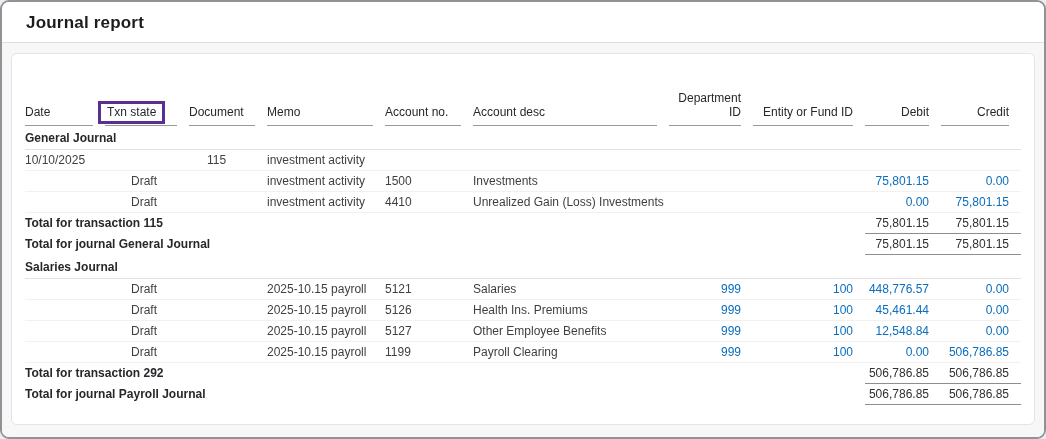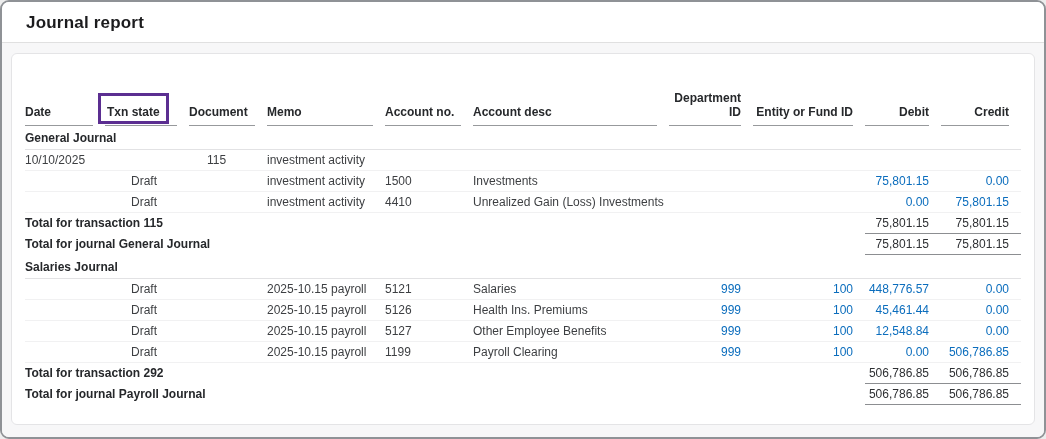--- a/index.html
+++ b/index.html
@@ -4,24 +4,24 @@
 <style>
   :root { --hl-border:#5b2e91; --amt-link:#0b6dbd; }
   html,body{margin:0;padding:0;}
   body{font-family:"Liberation Sans",sans-serif;background:#ededed;}
   .frame{position:relative;width:1046px;height:439px;background:#fff;border:2px solid #8f9296;border-radius:9px;overflow:hidden;box-sizing:border-box;}
   .topbar{height:41px;padding:11px 24px 0;border-bottom:1px solid #e0e0e0;background:#fff;box-sizing:border-box;}
   .title{font-size:17px;font-weight:700;color:#1c1c1e;letter-spacing:.2px;}
   .content{height:calc(100% - 41px);background:#f7f7f8;padding:10px 9px 12px;box-sizing:border-box;}
   .card{height:100%;background:#fff;border:1px solid #e4e4e6;border-radius:6px;padding:34px 13px 10px;box-sizing:border-box;}
   table{width:100%;border-collapse:collapse;table-layout:fixed;font-size:12px;color:#3d3f42;}
-  th{font-weight:700;color:#26282b;text-align:left;vertical-align:bottom;padding:0 12px 0 0;font-size:12px;}
+  th{font-weight:400;color:#26282b;text-align:left;vertical-align:bottom;padding:0 12px 0 0;font-size:12px;}
   th.align-right{text-align:right;}
   .th-inner{border-bottom:1px solid #97999c;padding:3px 0 6px;}
-  .hl-box{display:inline-block;border:3px solid var(--hl-border);padding:9px 6px 2px;margin:-4px -7px -5px -7px;background:transparent;}
+  .hl-box{display:inline-block;border:3px solid var(--hl-border);padding:1px 6px 2px;margin:-4px -7px -5px -7px;background:transparent;}
   td{padding:3px 12px 3px 0;border-bottom:1px solid #f1f1f2;line-height:14px;overflow:hidden;white-space:nowrap;}
   td.align-right{text-align:right;}
   .amt{color:var(--amt-link);cursor:pointer;}
   .indent{padding-left:26px;}
   .doc-indent{padding-left:18px;}
   .section-cell{font-weight:700;color:#26282b;border-bottom:1px solid #e2e2e4;padding-top:5px;padding-bottom:4px;}
   .row-total td{border-bottom:none;margin-top:44px;}
   .total-label{font-weight:700;color:#26282b;}
   .total-amt{border-top:1px solid #8c8e91 !important;border-bottom:1px solid #8c8e91 !important;color:#2e3033;}
   .row-spacer td{border-bottom:none;height:14px;padding:0;}

